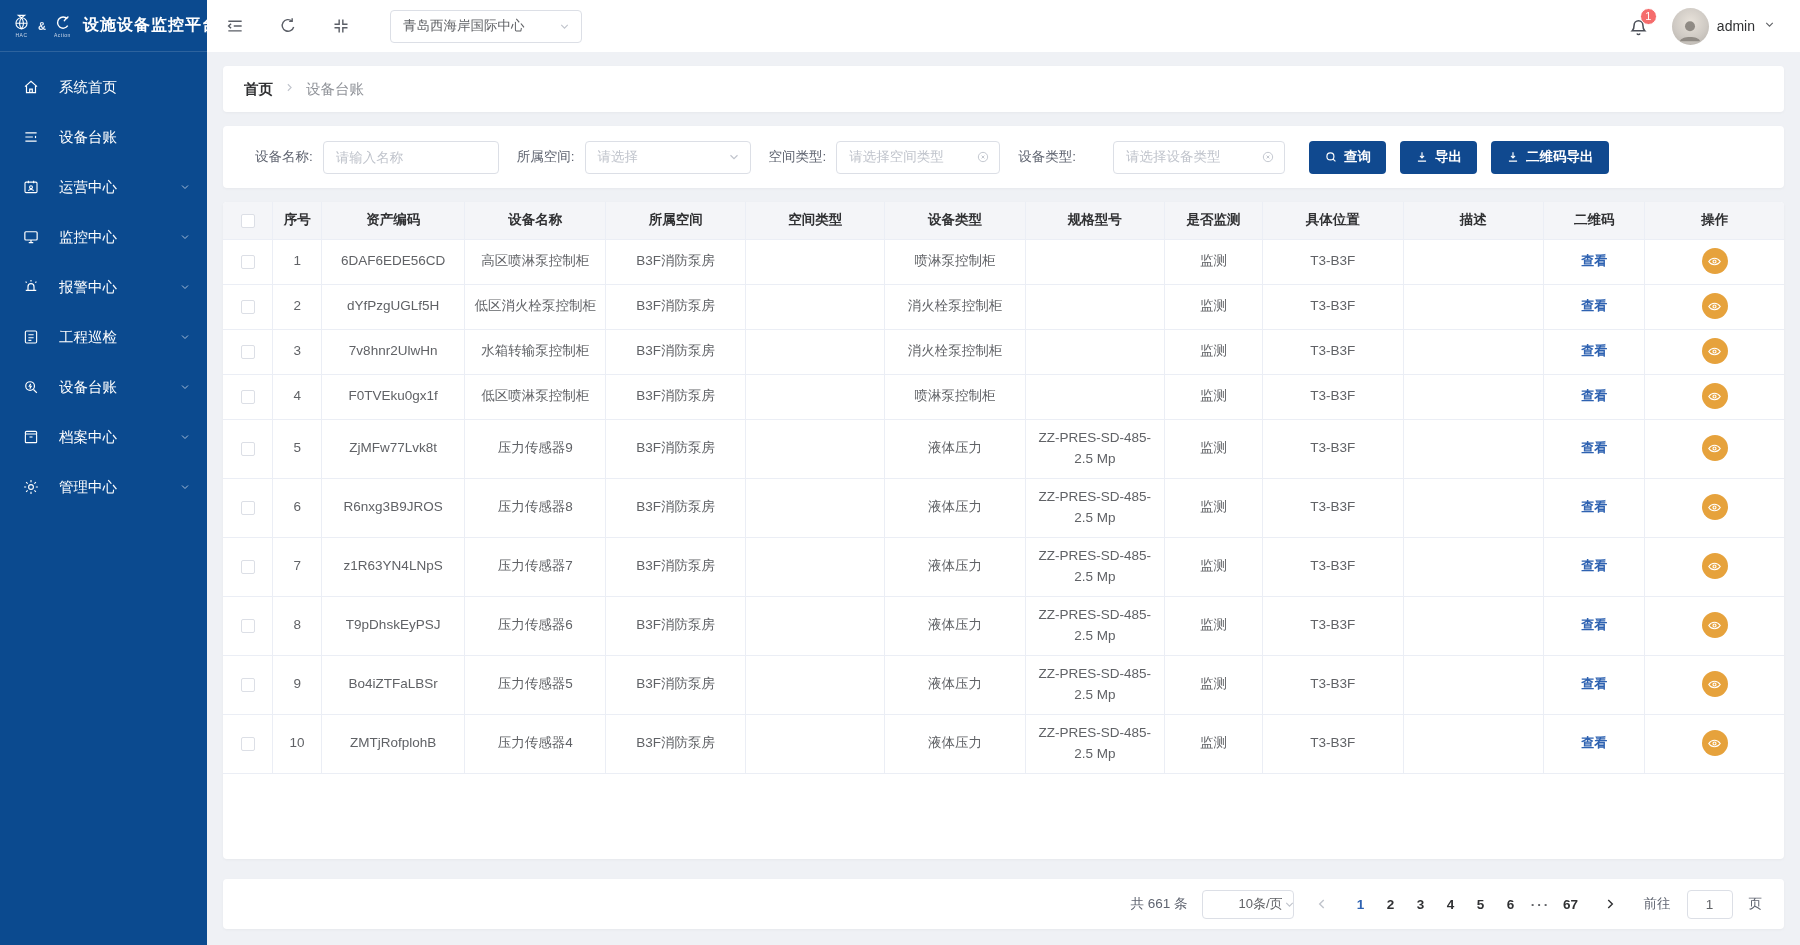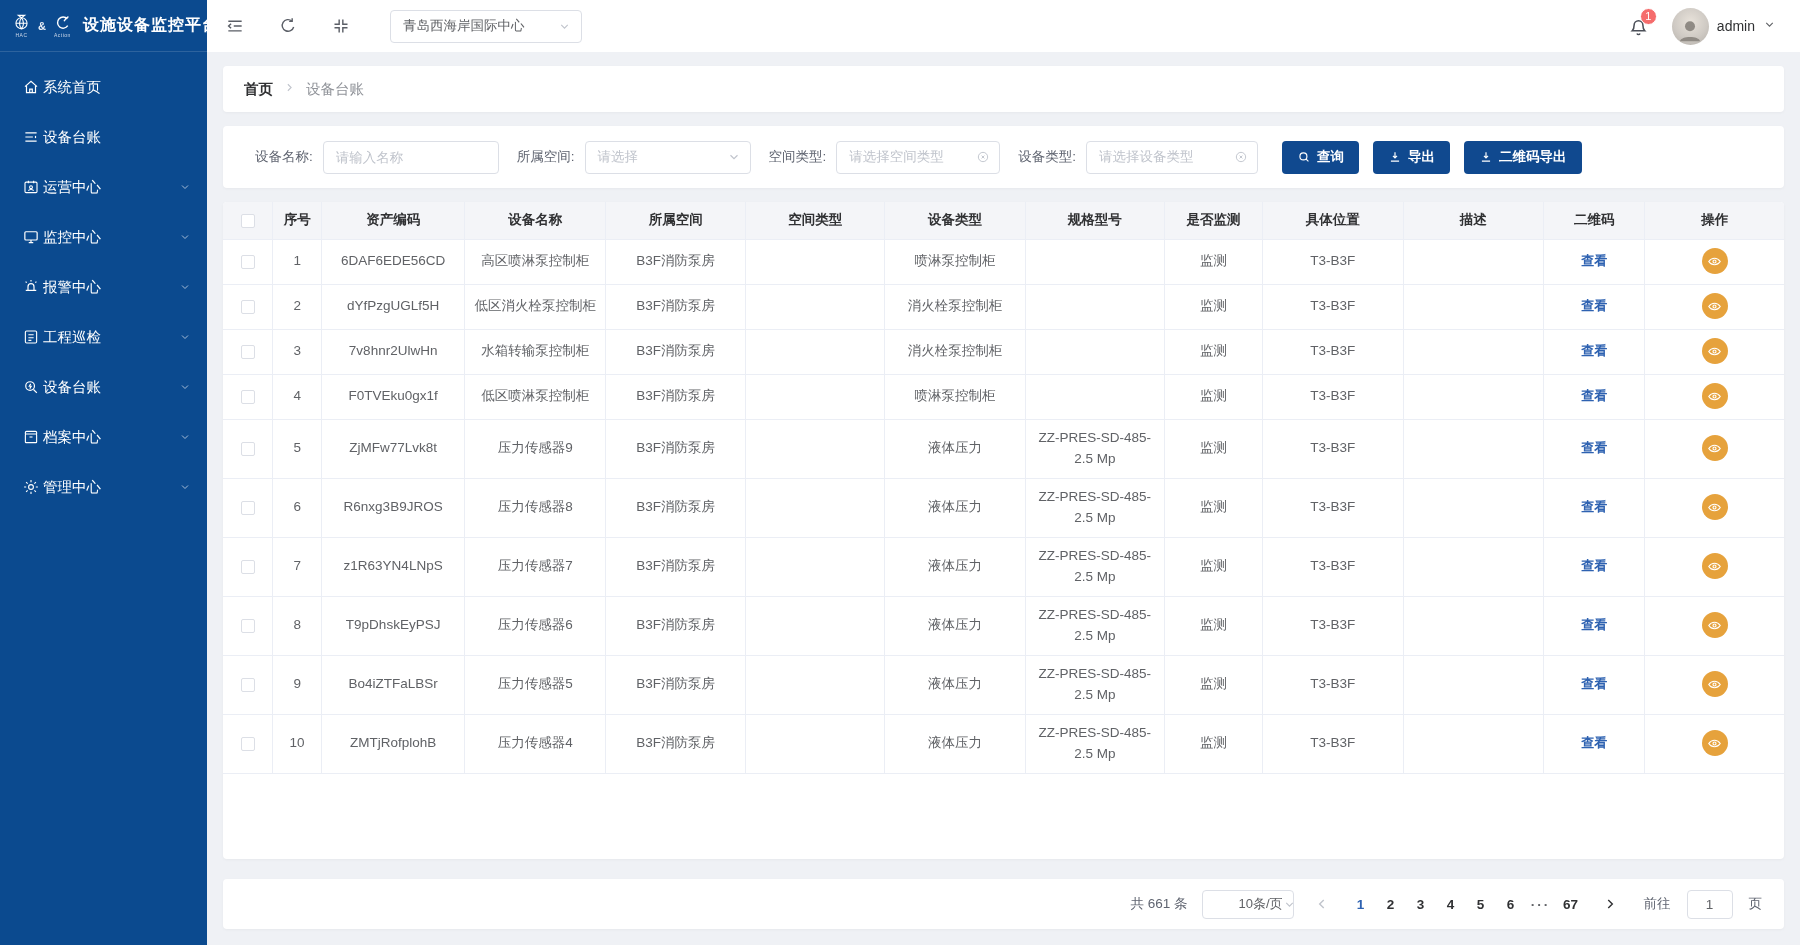--- a/index.html
+++ b/index.html
@@ -9,21 +9,21 @@
 
   
   .sidebar { width:207px; flex-shrink:0; background:#0B4A8F; color:#fff; display:flex; flex-direction:column; }
   .logo-bar { height:52px; display:flex; align-items:center; gap:7px; padding:0 10px 0 12px; border-bottom:1px solid rgba(255,255,255,.14); flex-shrink:0; }
   .logo-unit { display:flex; flex-direction:column; align-items:center; line-height:1; }
   .logo-unit svg { width:19px; height:19px; }
   .logo-sub { font-size:5px; color:#cdd9ea; margin-top:1px; letter-spacing:.5px; }
   .logo-amp { font-size:11px; color:#e8eef7; font-weight:bold; }
   .app-title { font-size:16px; font-weight:bold; white-space:nowrap; letter-spacing:1px; margin-left:4px; }
   .menu { padding-top:10px; }
-  .menu-item { height:50px; display:flex; align-items:center; gap:3px; padding:0 16px 0 22px; font-size:14.5px; cursor:pointer; }
+  .menu-item { height:50px; display:flex; align-items:center; gap:19px; padding:0 16px 0 22px; font-size:14.5px; cursor:pointer; }
   .mi-icon { width:18px; height:18px; flex-shrink:0; display:flex; }
   .mi-icon svg { width:18px; height:18px; stroke:#fff; }
   .mi-label { white-space:nowrap; }
   .chev { margin-left:auto; display:flex; opacity:.8; }
   .chev svg { width:12px; height:12px; stroke:#cfd9e8; }
 
   
   .main { flex:1; display:flex; flex-direction:column; min-width:0; }
   .topbar { height:52px; background:#fff; display:flex; align-items:center; padding:0 24px 0 18px; gap:33px; flex-shrink:0; }
   .tb-icon { width:20px; height:20px; display:flex; cursor:pointer; }
@@ -53,21 +53,21 @@
 
   .filter-card { height:62px; display:flex; align-items:center; padding:0 20px; margin-bottom:14px; flex-shrink:0; gap:10px; }
   .f-label { font-size:13.5px; color:#5f6470; white-space:nowrap; margin-left:8px; }
   .f-label:first-child { margin-left:12px; }
   .f-input { height:33px; border:1px solid #DCDFE6; border-radius:4px; padding:0 12px; font-size:13.5px; color:#3b82f6; font-family:"Liberation Sans",sans-serif; outline:none; }
   .f-input::placeholder { color:#C0C4CC; }
   .fake-input { height:33px; border:1px solid #DCDFE6; border-radius:4px; display:flex; align-items:center; padding:0 9px 0 12px; cursor:pointer; background:#fff; }
   .fake-input .ph { font-size:13.5px; color:#C0C4CC; flex:1; white-space:nowrap; }
   .fake-input .tail-ic { display:flex; }
   .fake-input .tail-ic svg { width:14px; height:14px; stroke:#C0C4CC; }
-  .w-name { width:176px; } .w-space { width:166px; } .w-stype { width:164px; } .w-dtype { width:172px; }
+  .w-name { width:176px; } .w-space { width:166px; } .w-stype { width:164px; } .w-dtype { width:172px;margin-left:27px; }
   .btn { height:33px; border:none; border-radius:4px; background:#10498F; color:#fff; font-size:13.5px; font-weight:bold; display:inline-flex; align-items:center; gap:6px; padding:0 15px; cursor:pointer; font-family:"Liberation Sans",sans-serif; white-space:nowrap; }
   .btn svg { width:14px; height:14px; stroke:#fff; }
   .btn-search { margin-left:14px; }
   .btn + .btn { margin-left:4px; }
 
   .table-card { flex:1; overflow:hidden; margin-bottom:20px; min-height:0; }
   table { width:100%; border-collapse:collapse; table-layout:fixed; }
   th { background:#F4F5F8; height:37px; font-size:13.5px; font-weight:bold; color:#303133; border:1px solid #EBEEF5; border-top:none; }
   td { font-size:13.5px; color:#606266; text-align:center; border:1px solid #EBEEF5; padding:5px 8px; line-height:1.5; word-break:break-word; }
   th:first-child, td:first-child { border-left:none; }

